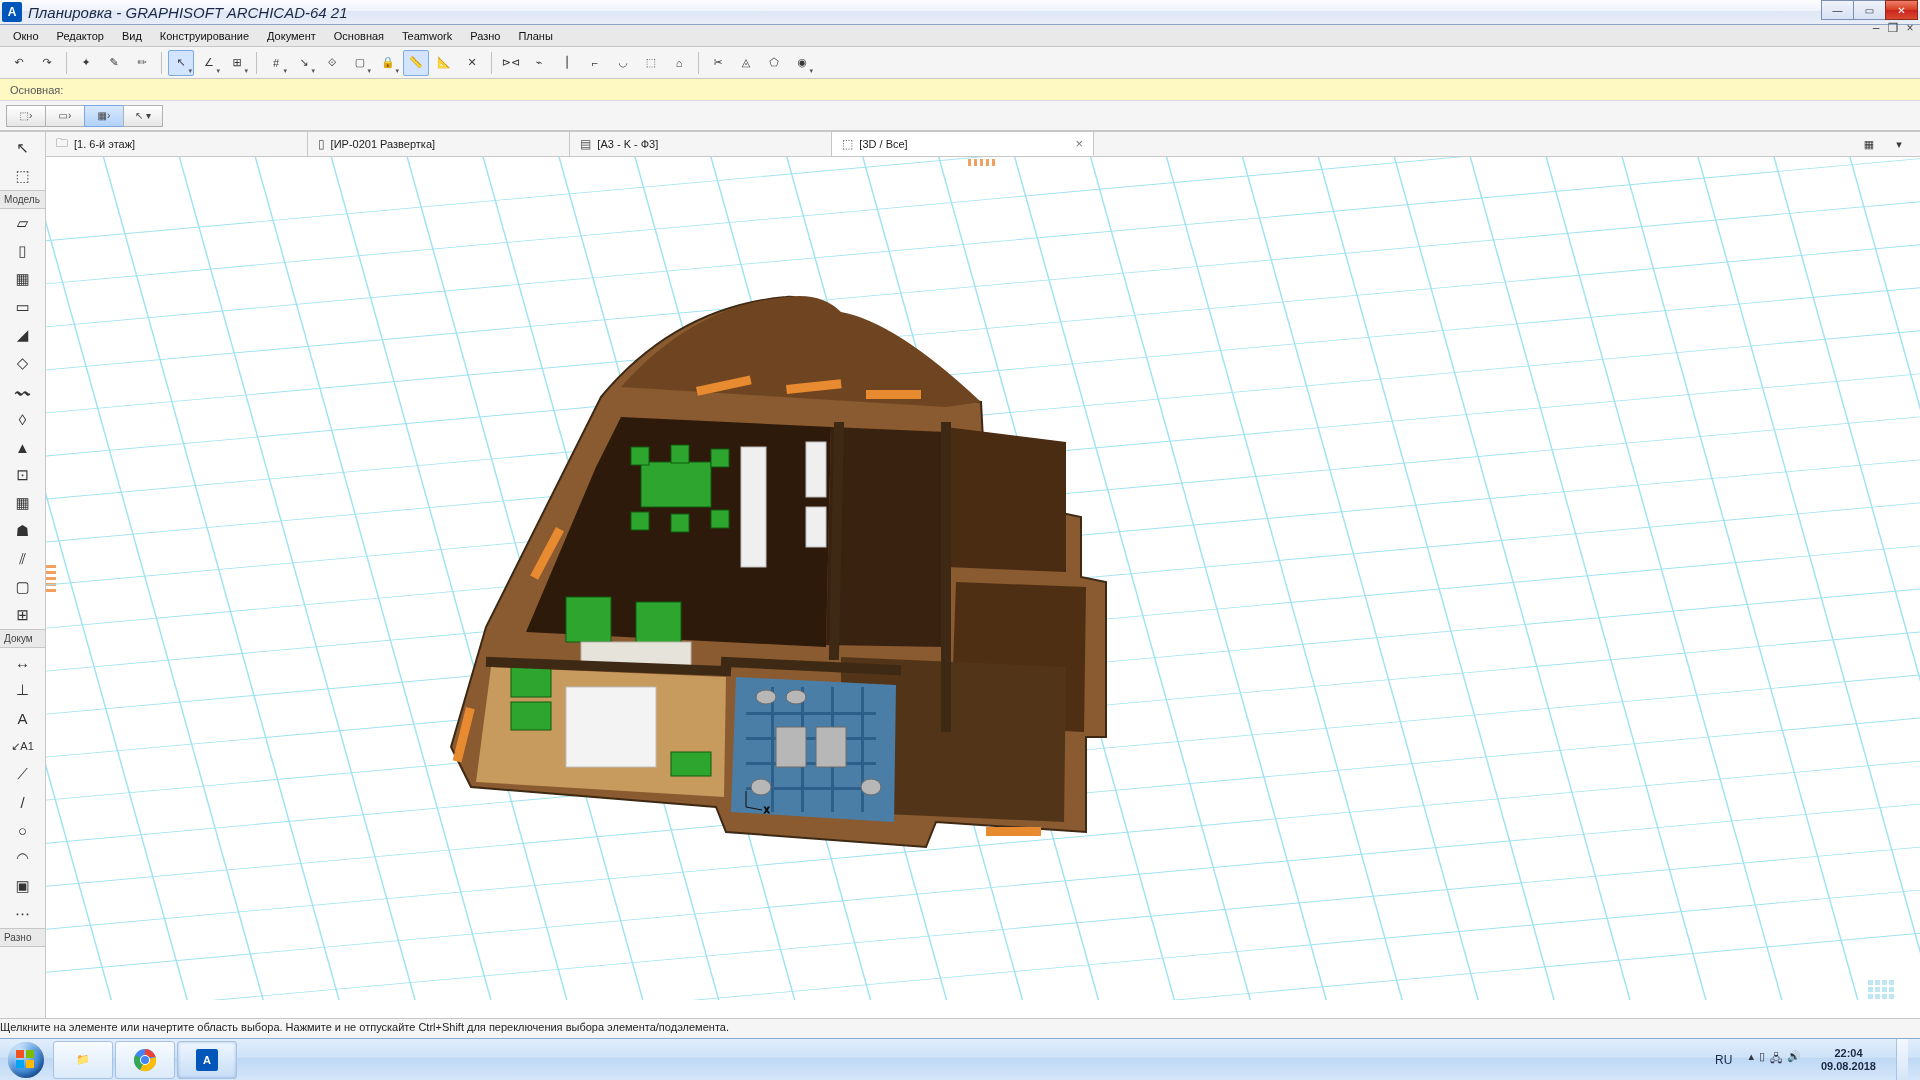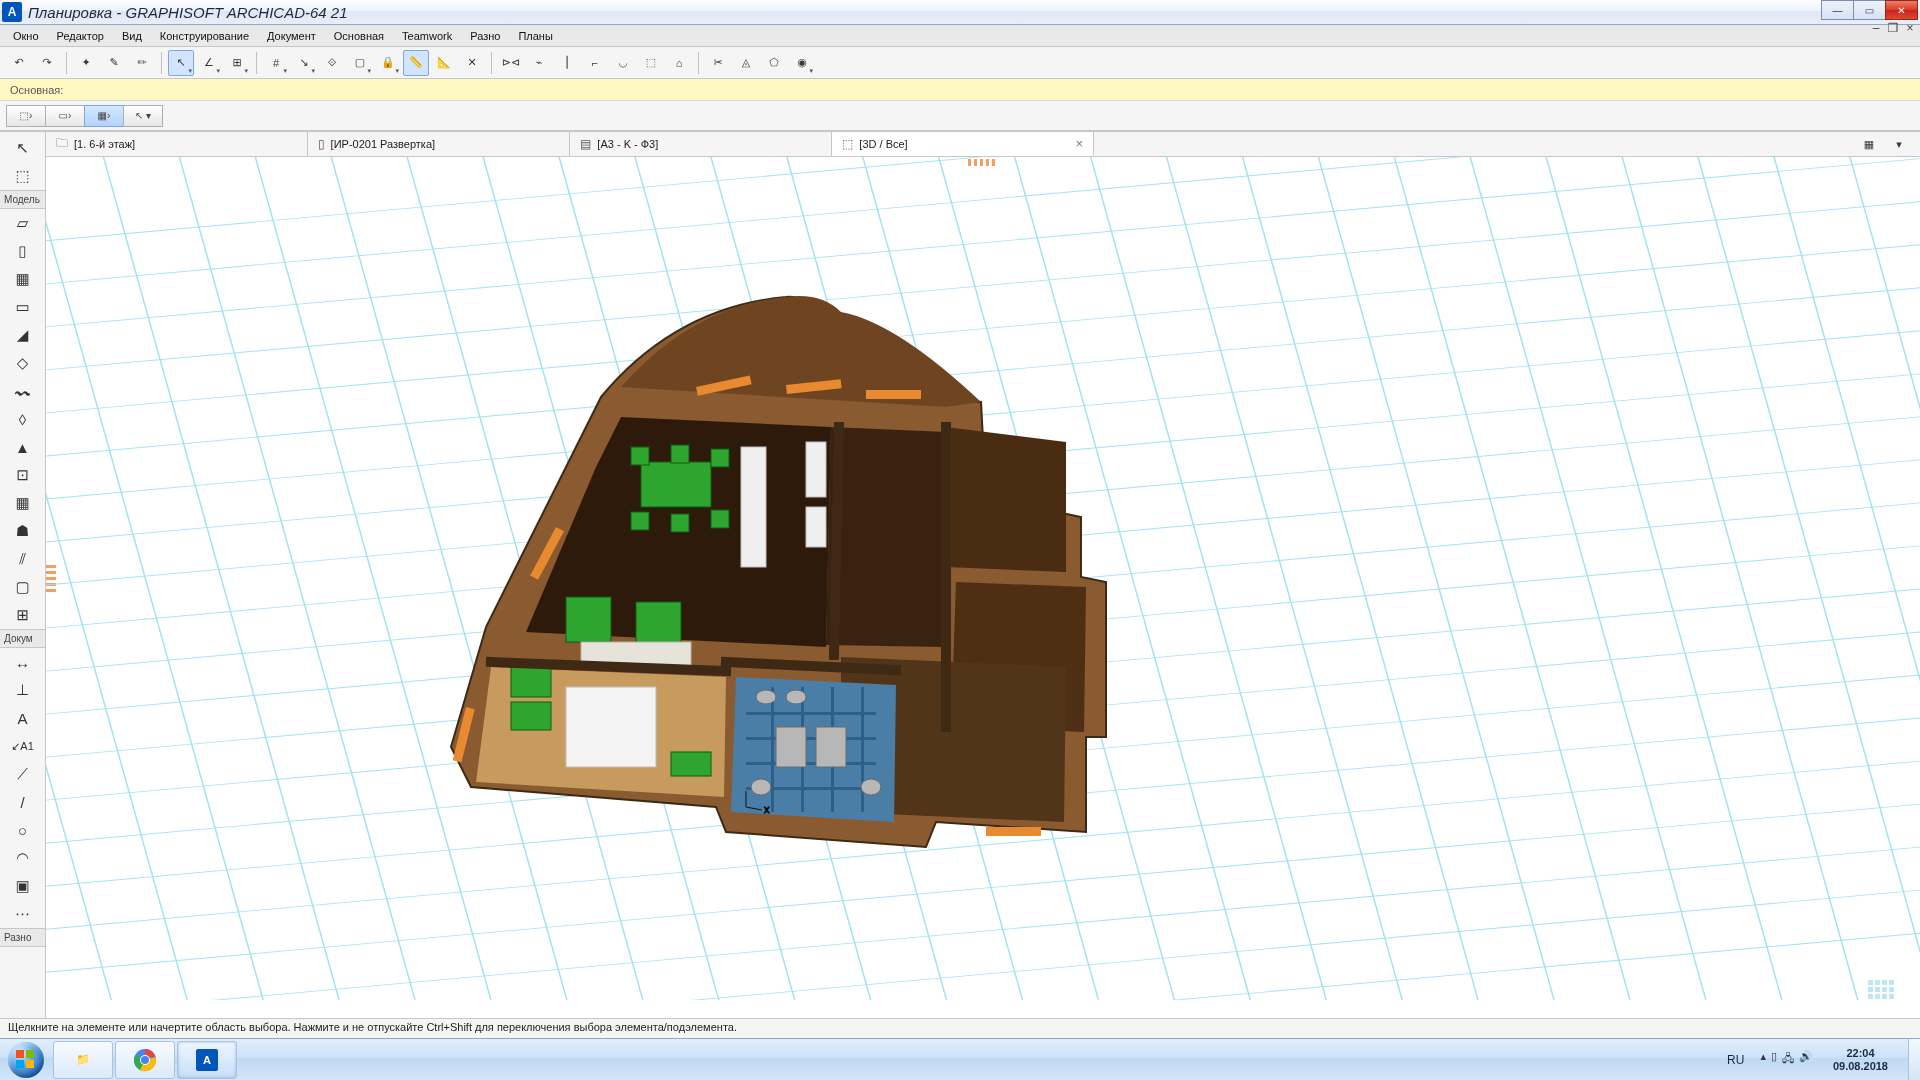--- a/index.html
+++ b/index.html
@@ -69,21 +69,21 @@
 .qicon { width: 18px; height: 16px; display: inline-flex; align-items: center; justify-content: center; font-size: 12px; color: #555; cursor: pointer; }
 .q-left-label { width: 40px; background:#e9e9e9; border-right:1px solid #c7c7c7; height:100%; display:flex; align-items:center; padding-left:4px; font-size:10px; color:#444;}
 .hint-bar { position: absolute; left: 0; right: 0; bottom: 0; height: 32px; background: #efefef; border-top: 1px solid #c7c7c7; display:flex; align-items:flex-start; padding:3px 8px; color:#222;}
 
 
 .taskbar { position: absolute; left: 0; right: 0; bottom: 0; height: 42px; background: linear-gradient(to bottom, #e2eefc 0%, #cde2f8 45%, #bed8f4 46%, #d4e6f9 100%); border-top: 1px solid #88a9d2; display: flex; align-items: center; }
 .start-orb { width: 52px; height: 42px; display: flex; align-items: center; justify-content: center; }
 .orb-circle { width: 36px; height: 36px; border-radius: 50%; background: radial-gradient(circle at 35% 30%, #dff1ff 0%, #5aa0e6 40%, #1b62b5 80%); box-shadow: inset -2px -3px 4px rgba(0,0,0,.25), inset 2px 3px 4px rgba(255,255,255,.5); position: relative; }
 .task-btn { width: 60px; height: 38px; margin: 0 1px; border: 1px solid #a8c2e4; background: linear-gradient(to bottom, #f7fbff, #dceafa); border-radius: 3px; display: flex; align-items: center; justify-content: center; font-size: 18px; }
 .task-btn.active { background: linear-gradient(to bottom, #eef6ff, #c7ddf6); box-shadow: inset 0 0 3px rgba(0,60,130,.3); }
-.tray { margin-left: auto; display: flex; align-items: center; padding-right: 0; gap: 10px; color: #1b2944; }
+.tray { margin-left: auto; display: flex; align-items: center; padding-right: 12px; gap: 10px; color: #1b2944; }
 .tray .lang { font-size: 12px; padding: 0 6px; }
 .tray .clock { text-align: center; font-size: 12px; line-height: 13px; padding: 0 10px; font-weight: bold; }
 .tray .tiny { font-size: 11px; display: flex; gap: 5px; color: #334; }
 .showdesk { width: 12px; height: 42px; border-left: 1px solid #a8c2e4; background: linear-gradient(to bottom, #f3f8ff, #d5e5f7); }
 
 
 svg { display: block; }
 </style>
 </head>
 <body>
@@ -446,21 +446,21 @@
   <span class="qicon">⎘</span>
   <span class="qitem" style="width:160px">01 Существующее сост...</span>
   <span class="qicon">▸</span>
   <span class="qsep"></span>
   <span class="qitem" style="flex:1">Упрощенная Окраска</span>
   <span class="qicon">▸</span>
   <span class="qicon">▤</span>
 </div>
 
 <div style="position:absolute; left:0; right:0; bottom:52px; height:0;"></div>
-<div class="hint-bar" style="bottom:42px; height:20px; padding:2px 8px; background:#f5f5f5; border-top:1px solid #c7c7c7;">
+<div class="hint-bar" style="bottom:42px; height:20px; padding:2px 0; background:#f5f5f5; border-top:1px solid #c7c7c7;">
   <span>Щелкните на элементе или начертите область выбора. Нажмите и не отпускайте Ctrl+Shift для переключения выбора элемента/подэлемента.</span>
 </div>
 
 <div class="taskbar">
   <div class="start-orb">
     <div class="orb-circle">
       <svg width="20" height="20" viewBox="0 0 20 20" style="position:absolute;left:8px;top:8px">
         <rect x="0" y="0" width="8" height="8" fill="#f25022"></rect>
           <rect x="10" y="0" width="8" height="8" fill="#7fba00"></rect>
         <rect x="0" y="10" width="8" height="8" fill="#00a4ef"></rect>

